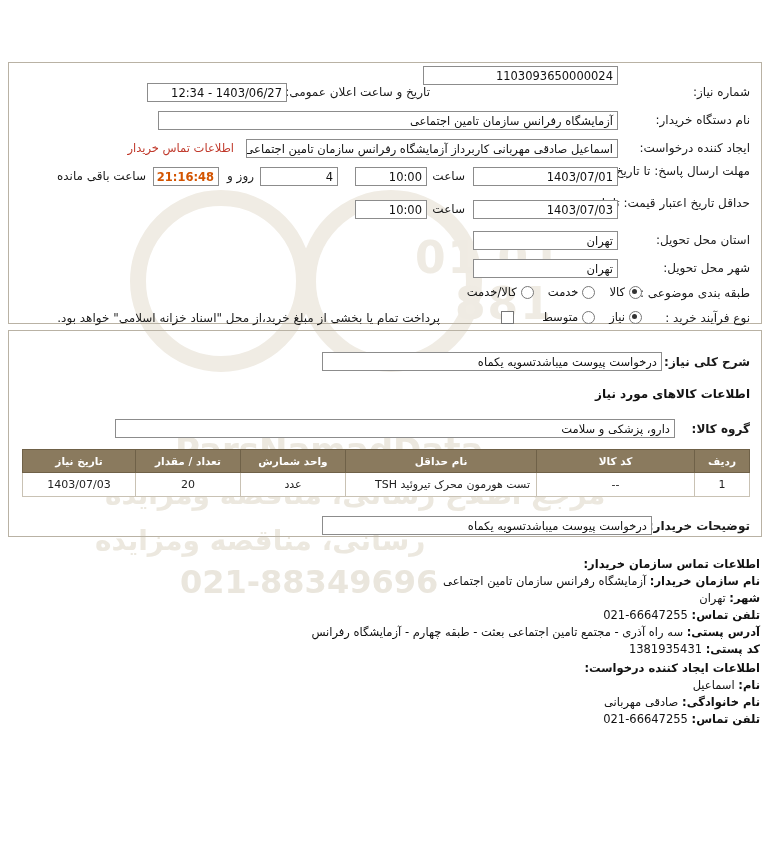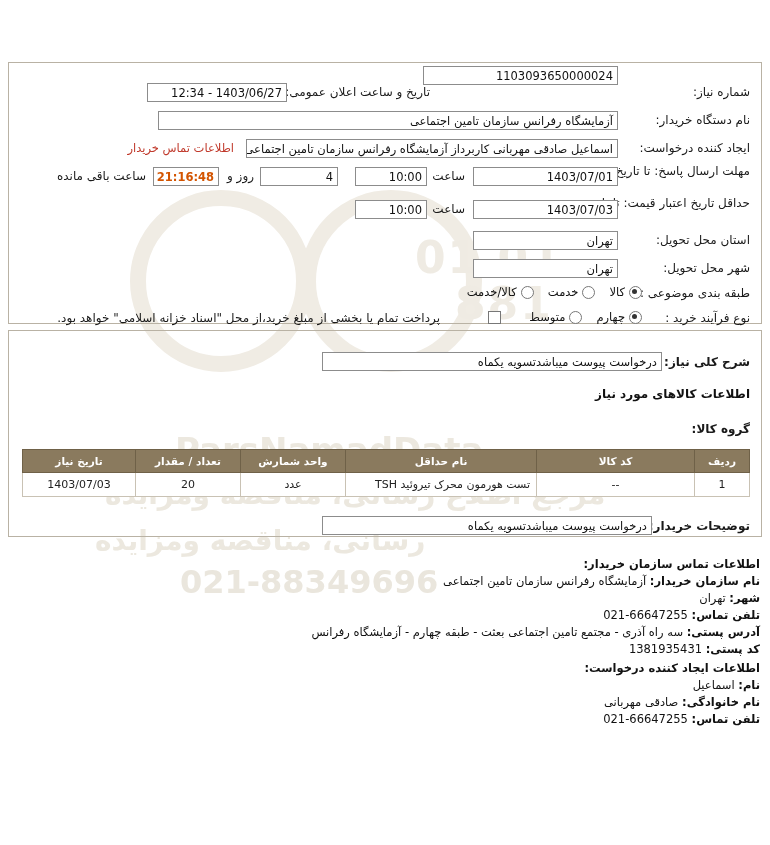--- a/index.html
+++ b/index.html
@@ -251,40 +251,41 @@
     <span class="opt">
       <span class="radio"></span>
       <span>کالا/خدمت</span>
     </span>
   </div>
 
   <div class="lbl" style="position:absolute; top:311px; right:20px;">نوع فرآیند خرید :</div>
   <div style="position:absolute; top:310px; right:128px; display:flex; align-items:center;">
     <span class="opt">
       <span class="radio on"></span>
-      <span>چهارم</span>
+      <span>نیاز</span>
     </span>
     <span class="opt">
       <span class="radio"></span>
       <span>متوسط</span>
     </span>
     <span class="opt" style="margin-right:14px;">
       <span class="chk"></span>
     </span>
   </div>
   <div class="lbl" style="position:absolute; top:311px; right:330px;">پرداخت تمام یا بخشی از مبلغ خرید،از محل "اسناد خزانه اسلامی" خواهد بود.</div>
 
   <div class="panel" id="panel-mid"></div>
 
   <div class="lbl" style="position:absolute; top:355px; right:20px; font-weight:bold;">شرح کلی نیاز:</div>
   <div class="fld right" style="position:absolute; top:352px; right:108px; width:340px;">درخواست پیوست میباشدتسویه یکماه</div>
 
   <div class="secttl" style="position:absolute; top:387px; right:20px;">اطلاعات کالاهای مورد نیاز</div>
 
   <div class="lbl" style="position:absolute; top:422px; right:20px; font-weight:bold;">گروه کالا:</div>
+  <div class="fld right" style="position:absolute; top:419px; right:95px; width:560px;">دارو، پزشکی و سلامت</div>
 
   <table class="items" style="top:449px; right:20px; width:728px;">
     <thead>
       <tr>
         <th style="width:42px;">ردیف</th>
         <th style="width:145px;">کد کالا</th>
         <th>نام حداقل</th>
         <th style="width:92px;">واحد شمارش</th>
         <th style="width:92px;">تعداد / مقدار</th>
         <th style="width:100px;">تاریخ نیاز</th>

